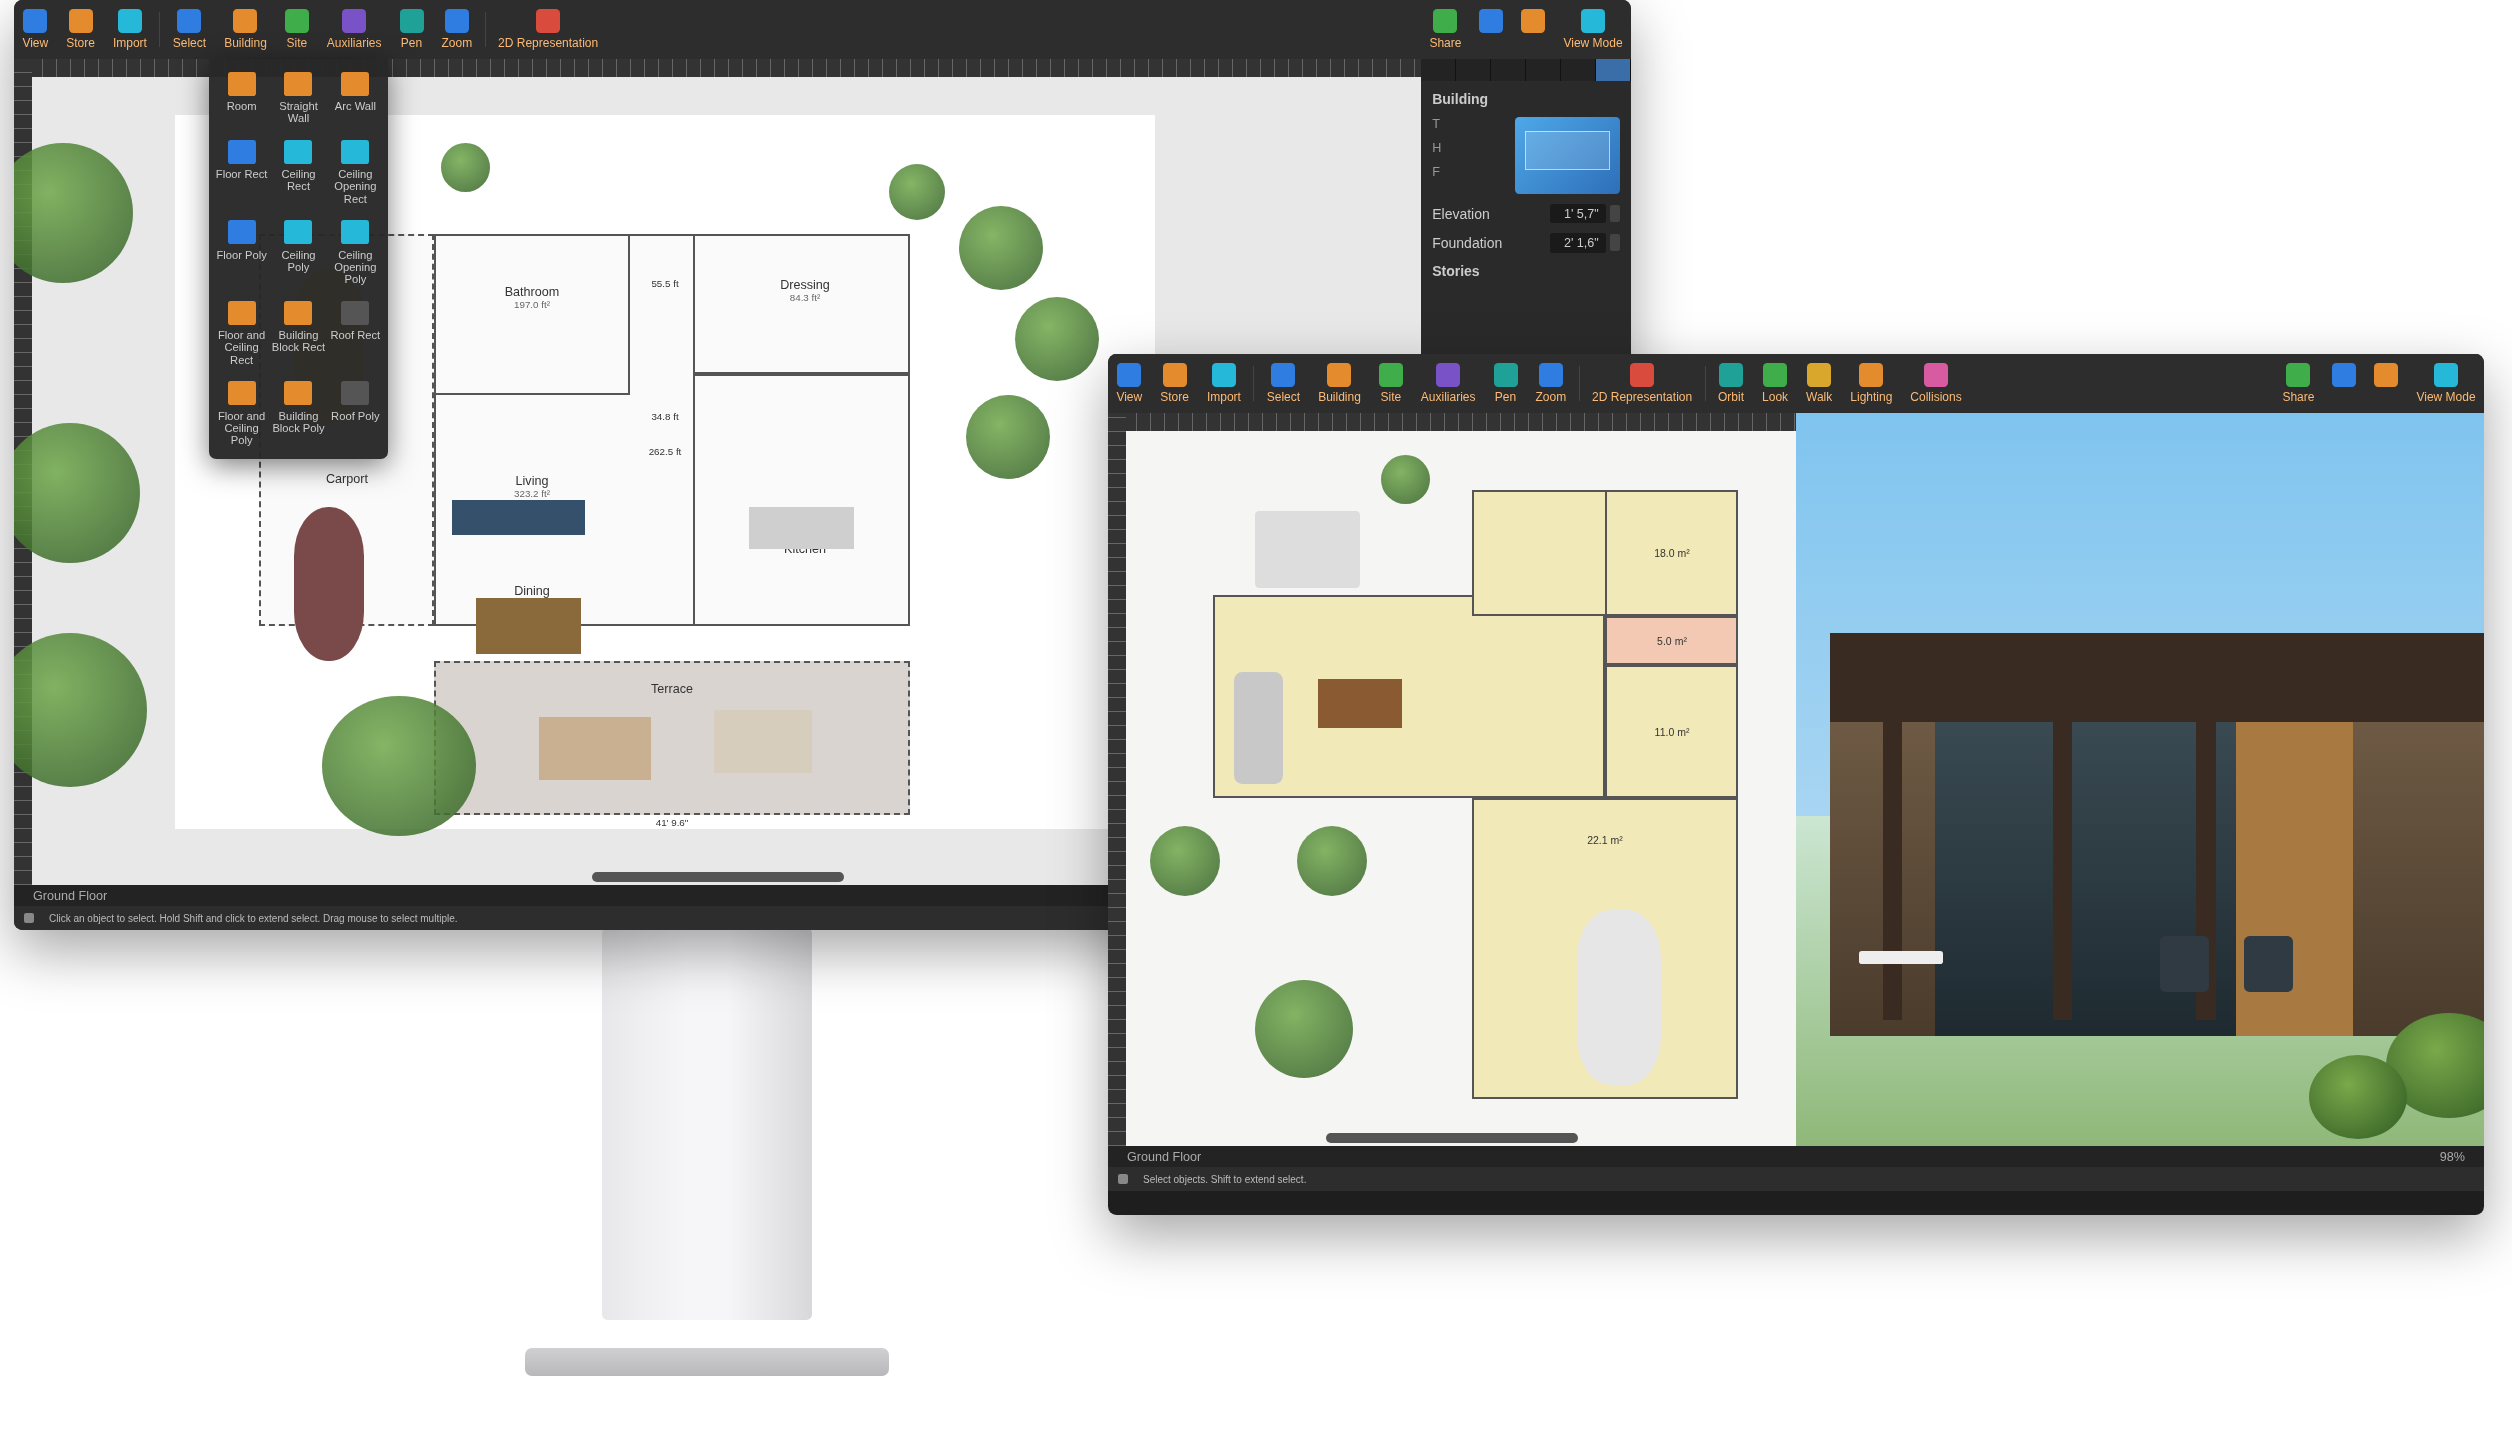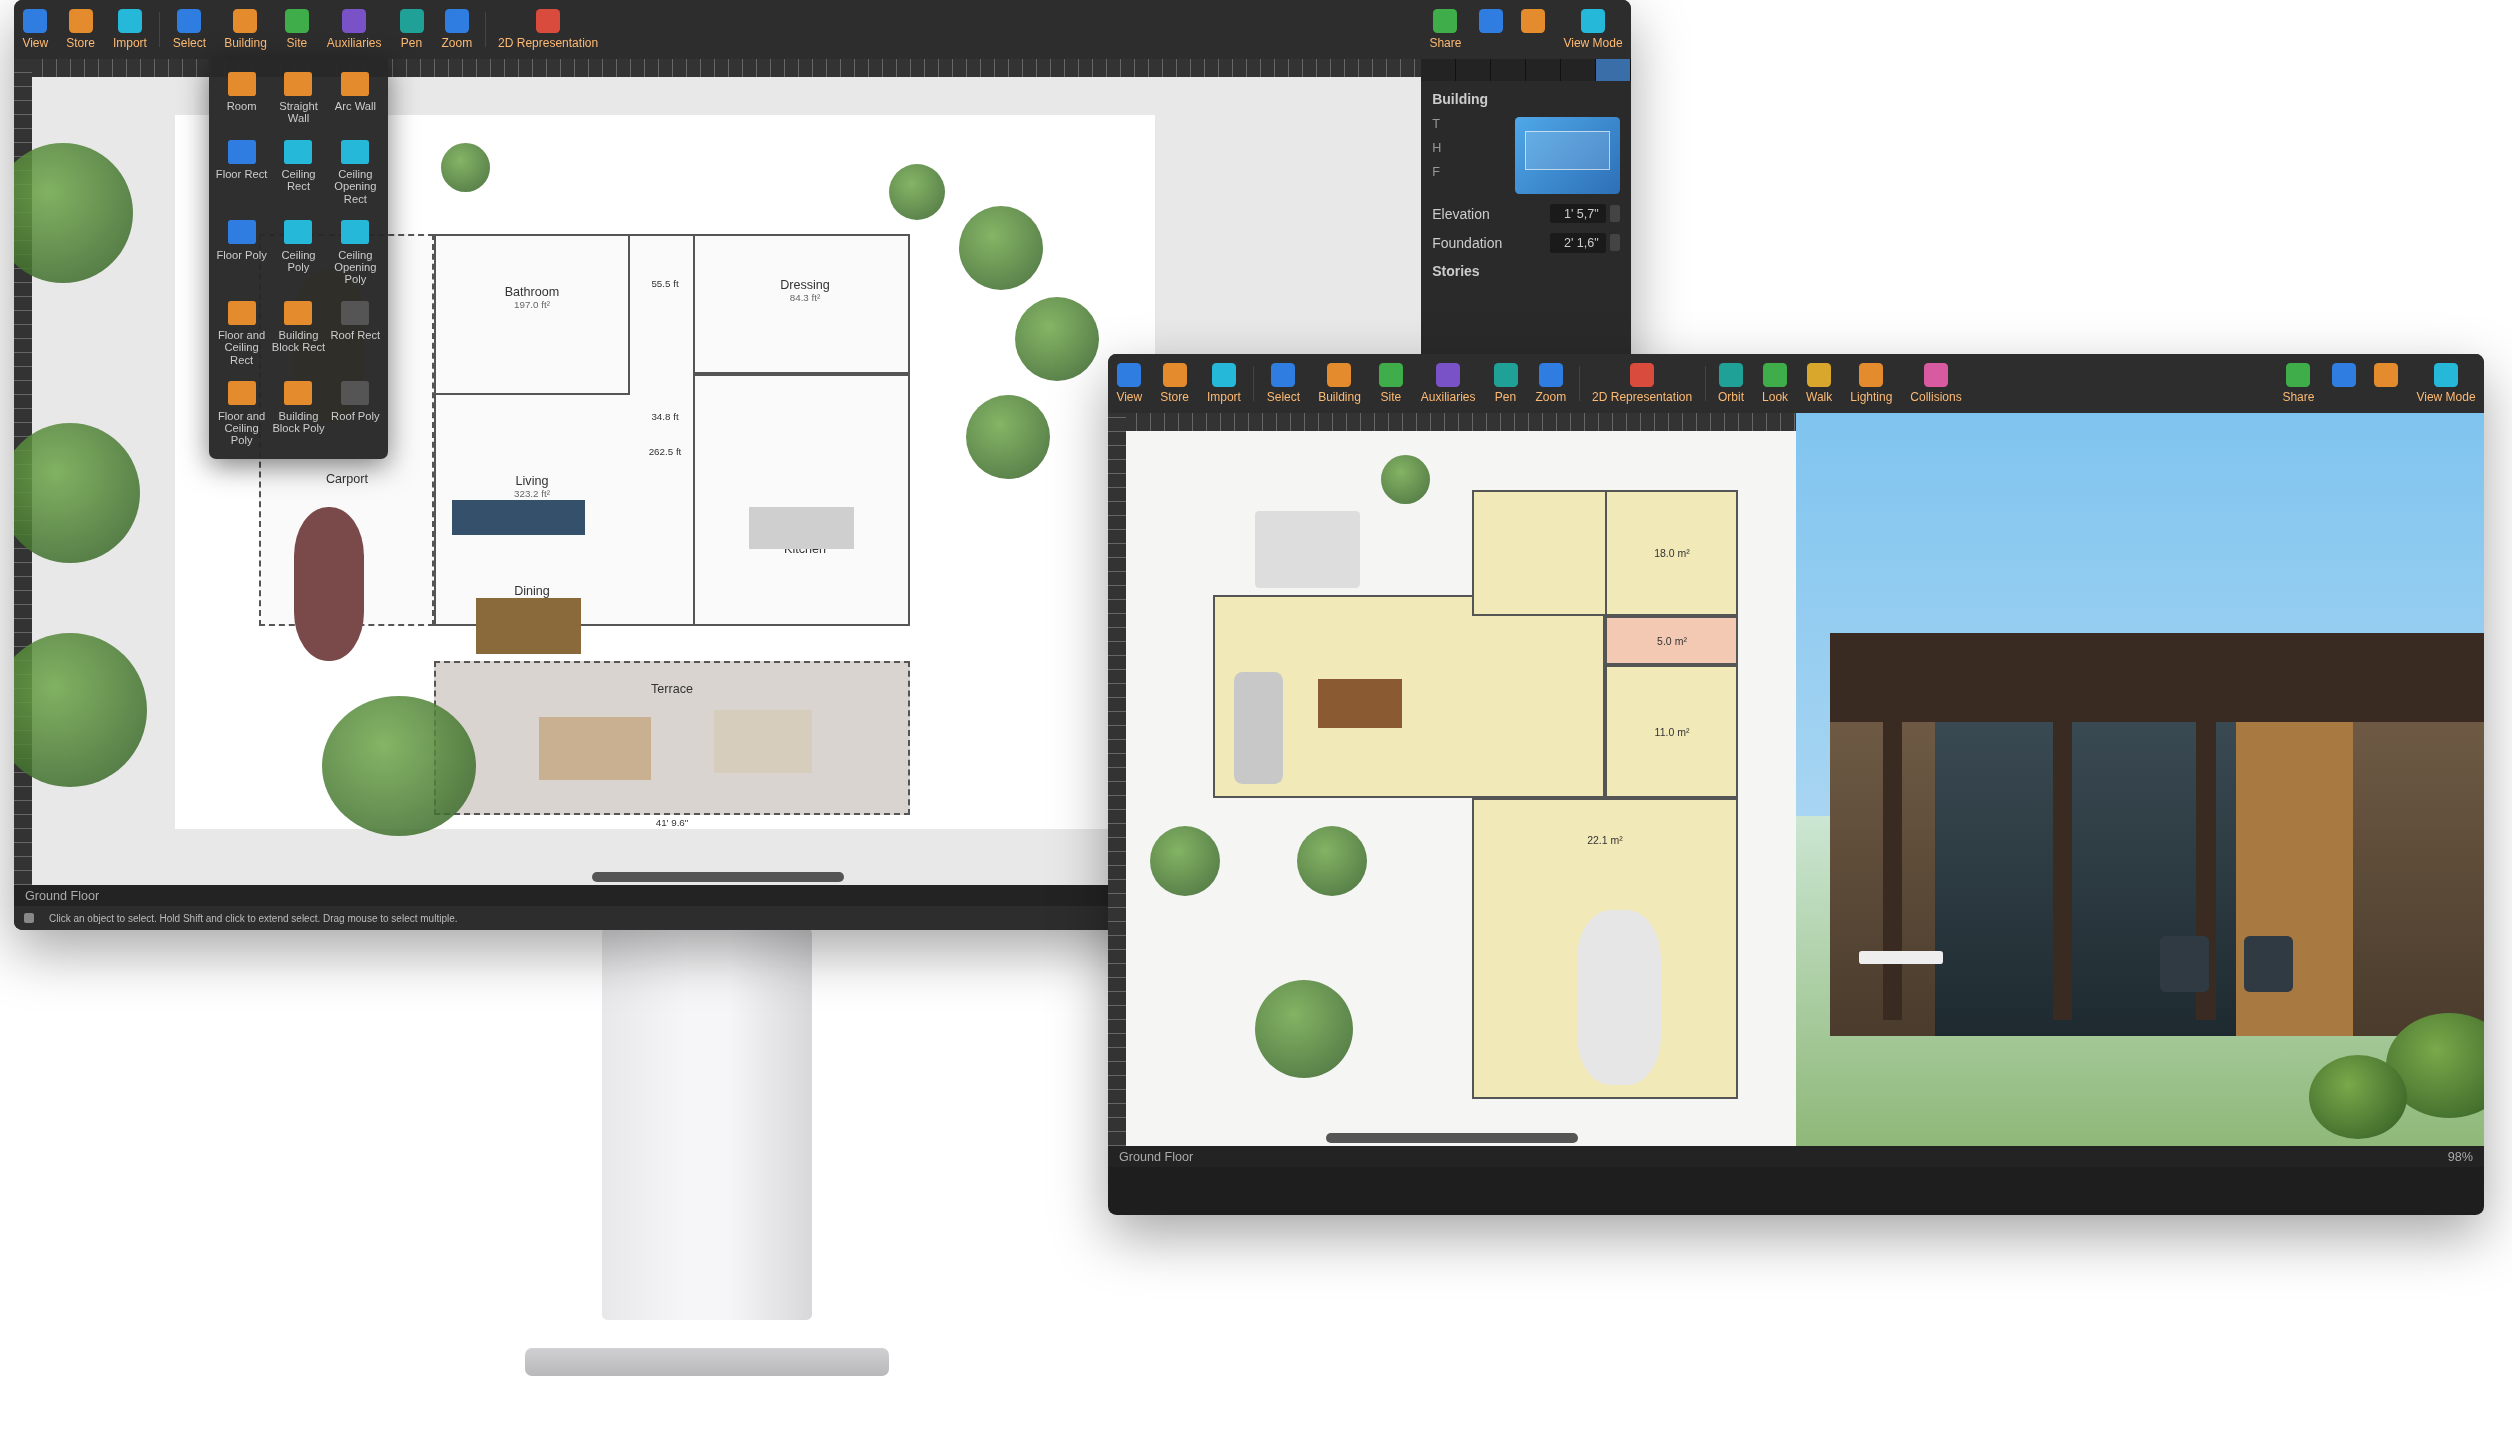--- a/index.html
+++ b/index.html
@@ -37,21 +37,21 @@
 .win1 .canvas-area { flex:1; position:relative; }
 .win1 .inspector { width:210px; background:#2a2a2a; color:#ccc; padding:9.8px 11.2px; font-size:14px; display:flex; flex-direction:column; gap:9.8px; }
 .insp-title { font-weight:600; }
 .insp-row { display:flex; justify-content:space-between; align-items:center; }
 .insp-val { background:#1a1a1a; padding:2.8px 7px; border-radius:2.8px; font-size:12.6px; min-width:56px; text-align:right; position:relative;}
 .stepper { width:9.8px; height:17px; background:#444; border-radius:2.1px; margin-left:4.2px; }
 .building-thumb { width:105px; height:77px; background:linear-gradient(135deg,#4fa8e8,#2d6fb8); border-radius:4.2px; margin-left:auto; position:relative;}
 .building-thumb::after{content:"";position:absolute;inset:14px 9.8px 24px 9.8px;border:1.4px solid rgba(255,255,255,.6);background:rgba(255,255,255,.15);}
 
 .status { height:24px; background:#2d2d2d; color:#bbb; font-size:10px; display:flex; align-items:center; padding:0 9.8px; gap:9.8px; }
-.floor-bar { height:21px; background:#232323; color:#aaa; font-size:12.6px; display:flex; align-items:center; padding:0 11px;}
+.floor-bar { height:21px; background:#232323; color:#aaa; font-size:12.6px; display:flex; align-items:center; padding:0 19px;}
 
 
 .win2 .titlebar{height:24px;background:#383838;display:flex;align-items:center;justify-content:center;color:#ccc;font-size:13.3px;position:relative;}
 .traffic{position:absolute;left:9.8px;display:flex;gap:7px;}
 .traffic span{width:11.2px;height:11.2px;border-radius:50%;}
 .tr{background:#ff5f57;} .ty{background:#febc2e;} .tg{background:#28c840;}
 .win2 .body { display:flex; height:calc(100% - 24px - 59px - 21px - 24px); }
 .win2 .pane { position:relative; }
 .pane-2d { flex:1; background:#f5f5f3; }
 .pane-3d { flex:1; background:#6bb7e8; }
@@ -473,14 +473,18 @@
       <div class="chair" style="left:448px;bottom:154px"></div>
       <div class="shrub" style="right:-28px;bottom:28px"></div>
       <div class="shrub" style="right:77px;bottom:7px;width:98px;height:84px"></div>
     </div>
   </div>
 
   <div class="floor-bar">
     <span>Ground Floor</span>
     <span style="margin-left:auto">98%</span>
   </div>
+  <div class="status">
+    <span class="mini-ico"></span>
+    <span>Select objects. Shift to extend select.</span>
+  </div>
 </div>
 
 
 </body></html>

